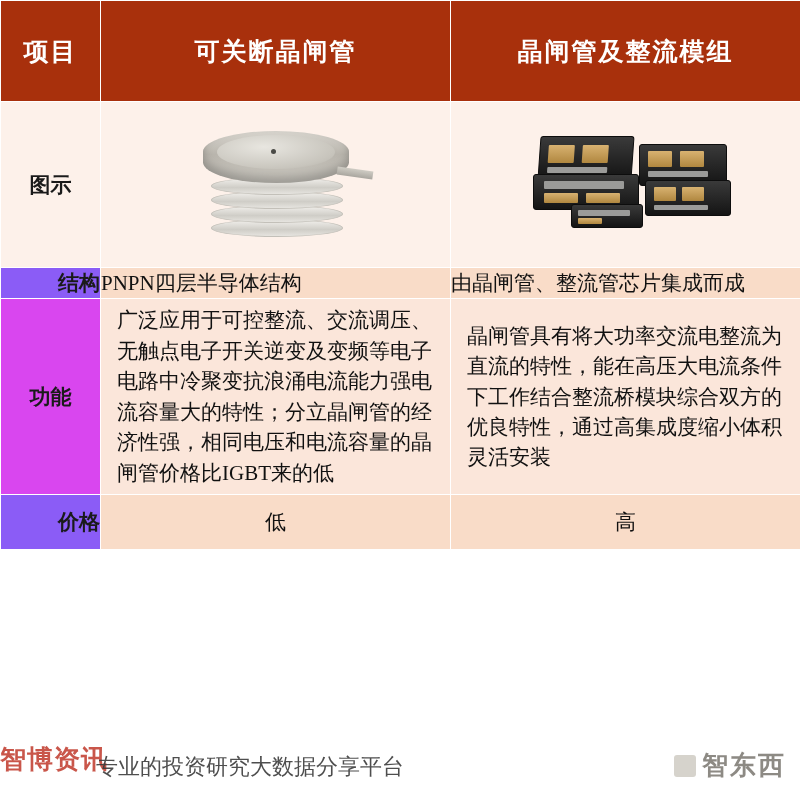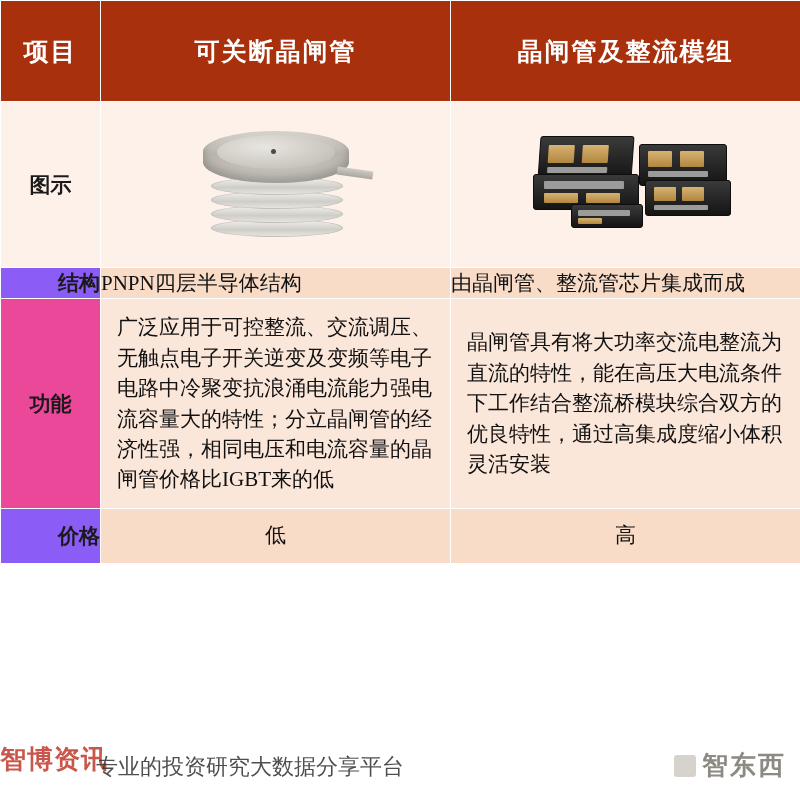--- a/index.html
+++ b/index.html
@@ -26,21 +26,21 @@
     color:#ffffff;
     font-weight:bold;
     text-align:center;
     height:100px;
     font-size:25px;
     letter-spacing:2px;
   }
   .hdr.first{font-size:25px;}
   
   .lbl{
-    background:#ec4899;
+    background:#d946ef;
     color:#1a1a1a;
     font-weight:bold;
     text-align:center;
     font-size:21px;
     width:100px;
   }
   .cell{
     background:#fbe6da;
     color:#111;
     font-size:21px;
@@ -197,21 +197,21 @@
 
     <tr>
       <td class="lbl mid">结构</td>
       <td class="cell mid">PNPN四层半导体结构</td>
       <td class="cell mid">由晶闸管、整流管芯片集成而成</td>
     </tr>
 
     <tr>
       <td class="lbl">功能</td>
       <td class="cell" style="padding:6px 16px;">广泛应用于可控整流、交流调压、无触点电子开关逆变及变频等电子电路中冷聚变抗浪涌电流能力强电流容量大的特性；分立晶闸管的经济性强，相同电压和电流容量的晶闸管价格比IGBT来的低</td>
-      <td class="cell" style="padding:28px 16px;">晶闸管具有将大功率交流电整流为直流的特性，能在高压大电流条件下工作结合整流桥模块综合双方的优良特性，通过高集成度缩小体积灵活安装</td>
+      <td class="cell" style="padding:14px 16px;">晶闸管具有将大功率交流电整流为直流的特性，能在高压大电流条件下工作结合整流桥模块综合双方的优良特性，通过高集成度缩小体积灵活安装</td>
     </tr>
 
     <tr>
       <td class="lbl mid">价格</td>
       <td class="cell mid center" style="height:54px;">低</td>
       <td class="cell mid center" style="height:54px;">高</td>
     </tr>
   </tbody>
 </table>
 

